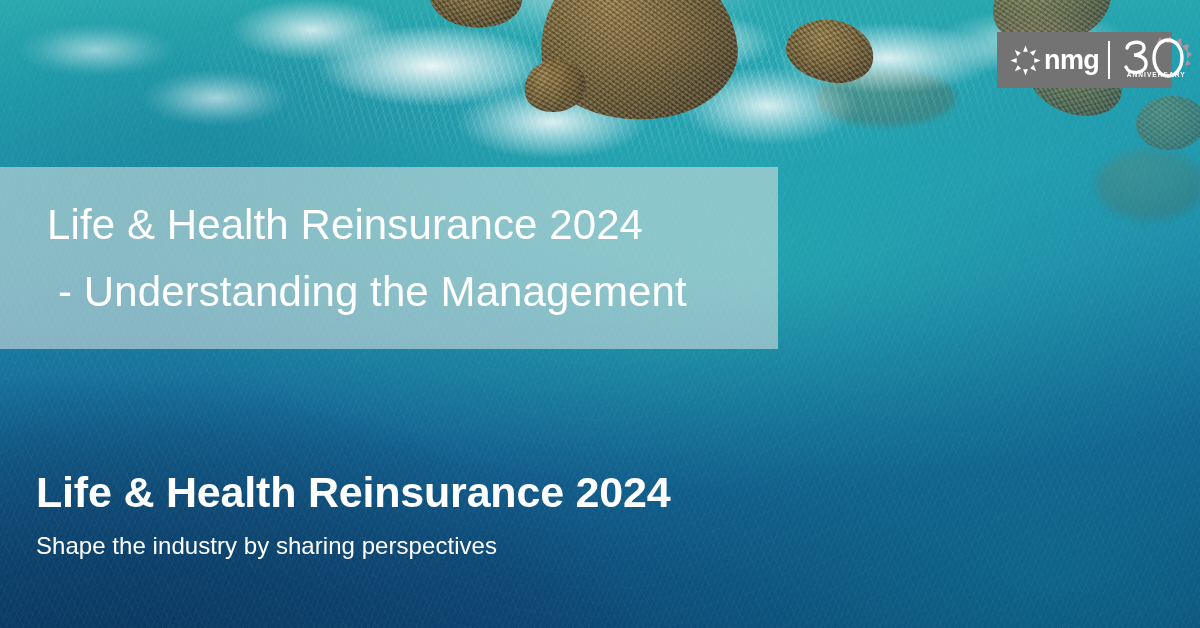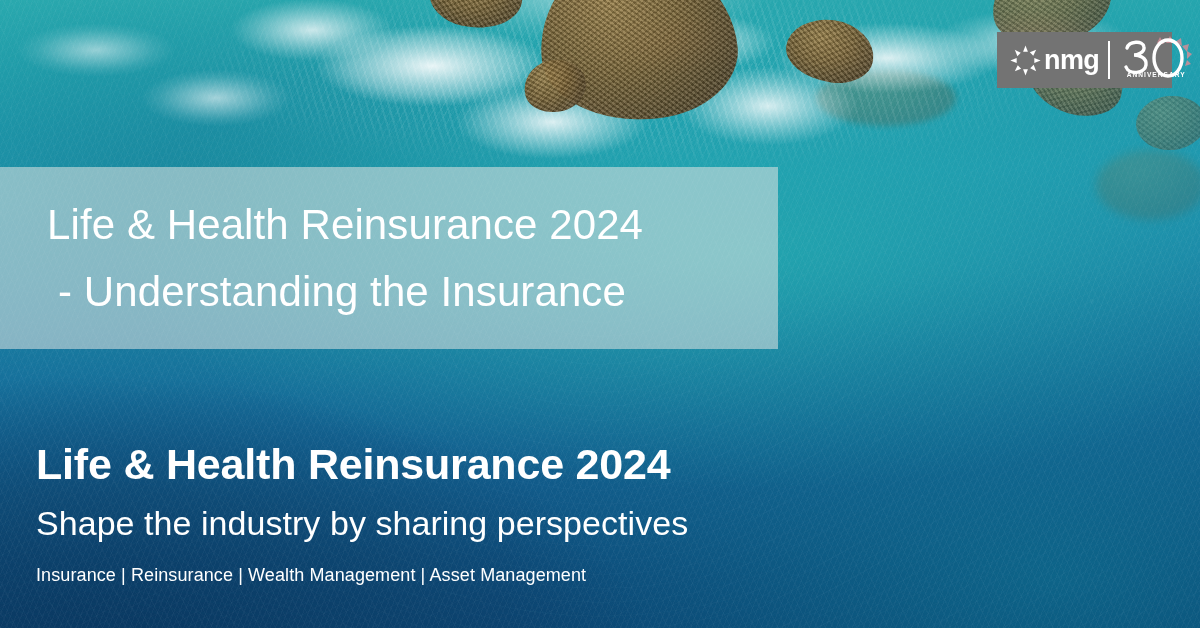--- a/index.html
+++ b/index.html
@@ -155,21 +155,21 @@
     color:#ffffff;
     font-size:43px;
     font-weight:700;
     line-height:1.0;
     letter-spacing:-0.2px;
     white-space:nowrap;
     margin-bottom:20px;
   }
   .bottom-tagline {
     color:#ffffff;
-    font-size:34px;
+    font-size:24px;
     font-weight:400;
     line-height:1.0;
     letter-spacing:0.05px;
     white-space:nowrap;
     margin-bottom:26px;
   }
   .bottom-services {
     color:#ffffff;
     font-size:18px;
     font-weight:400;
@@ -236,27 +236,26 @@
     <div class="rock rock-main"></div>
     <div class="rock rock-small"></div>
     <div class="rock rock-r1"></div>
     <div class="rock rock-r2"></div>
     <div class="rock rock-r3"></div>
     <div class="rock rock-r4"></div>
   </div>
 
   <div class="title-panel">
     <div class="title-line title-line-1">Life &amp; Health Reinsurance 2024</div>
-    <div class="title-line title-line-2">- Understanding the Insurance</div>
+    <div class="title-line title-line-2">- Understanding the Management</div>
   </div>
 
   <div class="bottom-block">
     <div class="bottom-headline">Life &amp; Health Reinsurance 2024</div>
     <div class="bottom-tagline">Shape the industry by sharing perspectives</div>
-    <div class="bottom-services">Insurance | Reinsurance | Wealth Management | Asset Management</div>
   </div>
 
   <div class="logo-box">
 
     <span class="logo-burst">
       <svg viewBox="0 0 40 40" width="31" height="31" aria-hidden="true">
         <g fill="#ffffff">
           <polygon points="20,0.5 23.1,8.6 16.9,8.6"></polygon>
           <polygon points="33.8,6.2 30.0,13.9 25.6,9.5" transform="rotate(0 0 0)"></polygon>
           <polygon points="39.5,20 31.4,23.1 31.4,16.9"></polygon>

